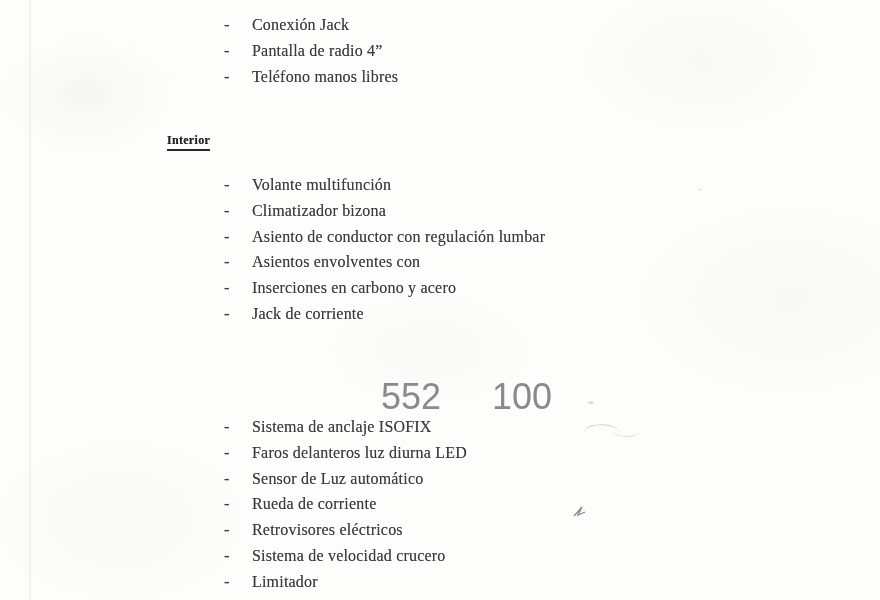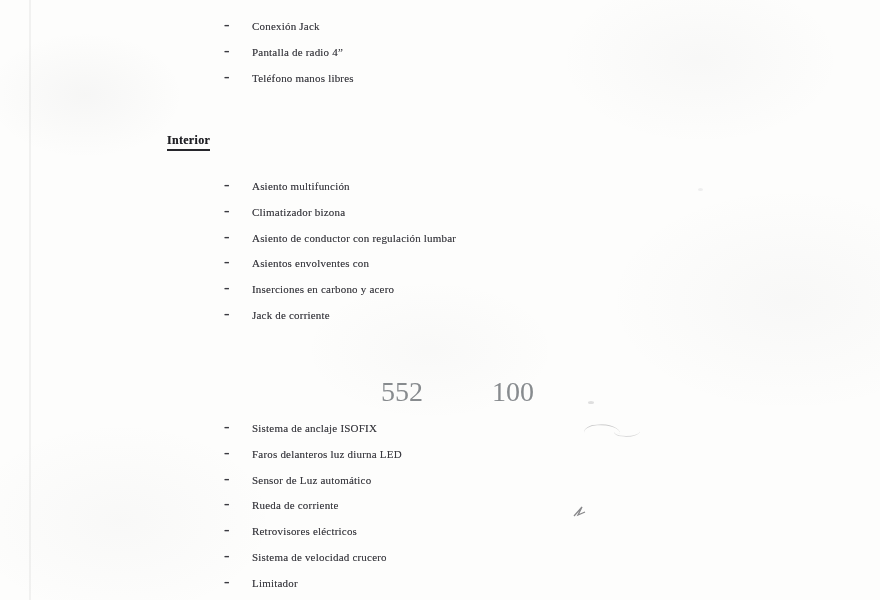--- a/index.html
+++ b/index.html
@@ -41,21 +41,21 @@
     white-space: nowrap;
   }
   .dash {
     display: inline-block;
     width: 28px;
     font-size: 16.5px;
     color: #3a3a41;
     text-shadow: 0 0 0.5px rgba(58,58,64,0.6);
   }
   .txt {
-    font-size: 11px;
+    font-size: 16px;
     letter-spacing: 0.2px;
     color: #3a3a40;
     text-shadow: 0 0 0.5px rgba(58,58,64,0.55);
   }
   .list1 { top: 12px; }
   .list2 { top: 172px; }
   .list3 { top: 414px; }
   .heading {
     position: absolute;
     left: 167px;
@@ -67,22 +67,22 @@
     text-shadow: 0 0 0.5px rgba(31,31,36,0.6);
     border-bottom: 2px solid #26262b;
     padding-bottom: 1px;
     z-index: 1;
   }
   .heading-interior  { top: 133px; }
   .heading-seguridad { top: 376px; }
   .overlay-num {
     position: absolute;
     top: 376px;
-    font-family: Liberation Serif, serif;
-    font-size: 28px;
+    font-family: Liberation Sans, sans-serif;
+    font-size: 36px;
     color: #7b7f83;
     opacity: 0.9;
     z-index: 2;
   }
   .overlay-num-left  { left: 381px; }
   .overlay-num-right { left: 492px; }
   .squiggle {
     position: absolute;
     left: 584px; top: 424px;
     width: 36px; height: 10px;
@@ -127,21 +127,21 @@
     </li>
     <li class="row">
       <span class="dash">-</span><span class="txt">Teléfono manos libres</span>
     </li>
   </ul>
 
   <h2 class="heading heading-interior">Interior</h2>
 
   <ul class="list list2">
     <li class="row">
-      <span class="dash">-</span><span class="txt">Asiento multifunción</span>
+      <span class="dash">-</span><span class="txt">Volante multifunción</span>
     </li>
     <li class="row">
       <span class="dash">-</span><span class="txt">Climatizador bizona</span>
     </li>
     <li class="row">
       <span class="dash">-</span><span class="txt">Asiento de conductor con regulación lumbar</span>
     </li>
     <li class="row">
       <span class="dash">-</span><span class="txt">Asientos envolventes con</span>
     </li>

